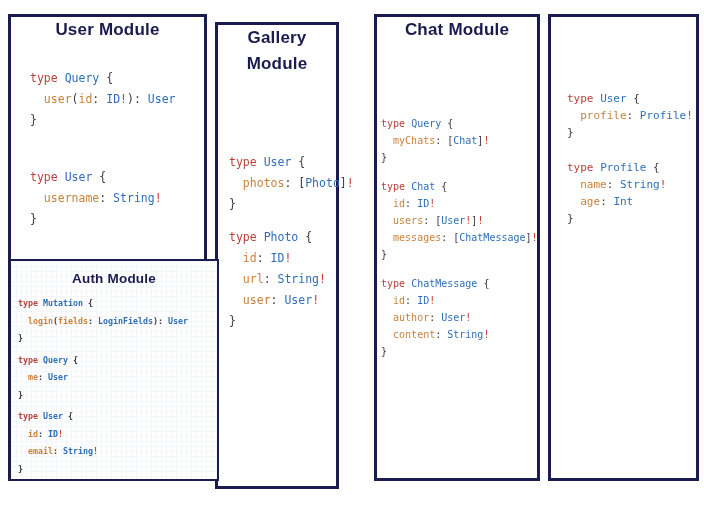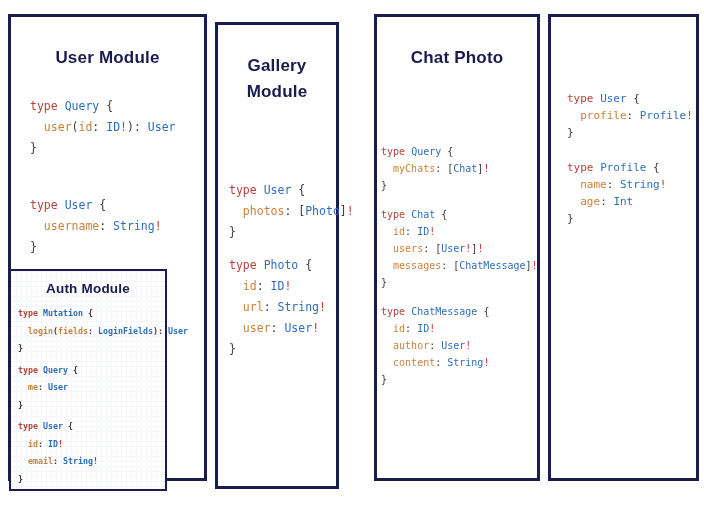--- a/index.html
+++ b/index.html
@@ -10,39 +10,39 @@
   .panel {
     position: absolute; top: 14px; height: 467px;
     background: #ffffff; border: 3px solid var(--navy, #1b1b4e);
   }
   .p-user    { left: 8px;   width: 199px; }
   .p-gallery { left: 215px; width: 124px; margin-top: 8px; }
   .p-chat    { left: 374px; width: 166px; overflow: hidden; }
   .p-profile { left: 548px; width: 151px; }
 
   .panel-title {
-    padding-top: 28px; line-height: 26px; text-align: center;
+    padding-top: 0; line-height: 26px; text-align: center;
     color: var(--navy, #1b1b4e); font-size: 17px; font-weight: bold;
     letter-spacing: 0.2px;
   }
 
   .code { font-family: "DejaVu Sans Mono", monospace; white-space: pre; }
   .cline { display: block; }
 
   .p-user    > .code { margin: 25px 0 0 19px; font-size: 11.5px; line-height: 21px; }
   .p-user    > .code .cblock { margin-bottom: 36px; }
   .p-gallery > .code { margin: 75px 0 0 11px; font-size: 11.5px; line-height: 21px; }
   .p-gallery > .code .cblock { margin-bottom: 12px; }
   .p-chat    > .code { margin: 72px 0 0 4px;  font-size: 10px;   line-height: 17px; }
   .p-chat    > .code .cblock { margin-bottom: 12px; }
   .p-profile > .code { margin: 73px 0 0 16px; font-size: 11px;   line-height: 17px; }
   .p-profile > .code .cblock { margin-bottom: 18px; }
 
   .auth {
-    position: absolute; left: -2px; top: 252px; width: 158px; height: 222px;
+    position: absolute; left: -2px; top: 242px; width: 210px; height: 222px;
     background: #ffffff; border: 2px solid var(--navy, #1b1b4e); z-index: 2;
     background-image:
       linear-gradient(#f5f6f9 1px, transparent 1px),
       linear-gradient(90deg, #f5f6f9 1px, transparent 1px);
     background-size: 5px 5px;
   }
   .auth .panel-title { padding-top: 8px; line-height: 20px; font-size: 13.5px; }
   .auth .code { margin: 6px 0 0 7px; font-size: 8.3px; line-height: 17.5px; }
   .auth .code .cblock { margin-bottom: 4px; font-weight: bold; }
 
@@ -66,21 +66,21 @@
       <div class="code"><div class="cblock"><span class="cline"><span class="tk-kw">type</span><span class="tk-pl"> </span><span class="tk-ty">Mutation</span><span class="tk-pl"> {</span></span><span class="cline"><span class="tk-pl">  </span><span class="tk-fd">login</span><span class="tk-pl">(</span><span class="tk-fd">fields</span><span class="tk-pl">: </span><span class="tk-ty">LoginFields</span><span class="tk-pl">): </span><span class="tk-ty">User</span></span><span class="cline"><span class="tk-pl">}</span></span></div><div class="cblock"><span class="cline"><span class="tk-kw">type</span><span class="tk-pl"> </span><span class="tk-ty">Query</span><span class="tk-pl"> {</span></span><span class="cline"><span class="tk-pl">  </span><span class="tk-fd">me</span><span class="tk-pl">: </span><span class="tk-ty">User</span></span><span class="cline"><span class="tk-pl">}</span></span></div><div class="cblock"><span class="cline"><span class="tk-kw">type</span><span class="tk-pl"> </span><span class="tk-ty">User</span><span class="tk-pl"> {</span></span><span class="cline"><span class="tk-pl">  </span><span class="tk-fd">id</span><span class="tk-pl">: </span><span class="tk-ty">ID</span><span class="tk-bg">!</span></span><span class="cline"><span class="tk-pl">  </span><span class="tk-fd">email</span><span class="tk-pl">: </span><span class="tk-ty">String</span><span class="tk-bg">!</span></span><span class="cline"><span class="tk-pl">}</span></span></div></div>
     </section>
   </section>
 
   <section class="panel p-gallery">
     <h2 class="panel-title">Gallery Module</h2>
     <div class="code"><div class="cblock"><span class="cline"><span class="tk-kw">type</span><span class="tk-pl"> </span><span class="tk-ty">User</span><span class="tk-pl"> {</span></span><span class="cline"><span class="tk-pl">  </span><span class="tk-fd">photos</span><span class="tk-pl">: [</span><span class="tk-ty">Photo</span><span class="tk-pl">]</span><span class="tk-bg">!</span></span><span class="cline"><span class="tk-pl">}</span></span></div><div class="cblock"><span class="cline"><span class="tk-kw">type</span><span class="tk-pl"> </span><span class="tk-ty">Photo</span><span class="tk-pl"> {</span></span><span class="cline"><span class="tk-pl">  </span><span class="tk-fd">id</span><span class="tk-pl">: </span><span class="tk-ty">ID</span><span class="tk-bg">!</span></span><span class="cline"><span class="tk-pl">  </span><span class="tk-fd">url</span><span class="tk-pl">: </span><span class="tk-ty">String</span><span class="tk-bg">!</span></span><span class="cline"><span class="tk-pl">  </span><span class="tk-fd">user</span><span class="tk-pl">: </span><span class="tk-ty">User</span><span class="tk-bg">!</span></span><span class="cline"><span class="tk-pl">}</span></span></div></div>
   </section>
 
   <section class="panel p-chat">
-    <h2 class="panel-title">Chat Photo</h2>
+    <h2 class="panel-title">Chat Module</h2>
     <div class="code"><div class="cblock"><span class="cline"><span class="tk-kw">type</span><span class="tk-pl"> </span><span class="tk-ty">Query</span><span class="tk-pl"> {</span></span><span class="cline"><span class="tk-pl">  </span><span class="tk-fd">myChats</span><span class="tk-pl">: [</span><span class="tk-ty">Chat</span><span class="tk-pl">]</span><span class="tk-bg">!</span></span><span class="cline"><span class="tk-pl">}</span></span></div><div class="cblock"><span class="cline"><span class="tk-kw">type</span><span class="tk-pl"> </span><span class="tk-ty">Chat</span><span class="tk-pl"> {</span></span><span class="cline"><span class="tk-pl">  </span><span class="tk-fd">id</span><span class="tk-pl">: </span><span class="tk-ty">ID</span><span class="tk-bg">!</span></span><span class="cline"><span class="tk-pl">  </span><span class="tk-fd">users</span><span class="tk-pl">: [</span><span class="tk-ty">User</span><span class="tk-bg">!</span><span class="tk-pl">]</span><span class="tk-bg">!</span></span><span class="cline"><span class="tk-pl">  </span><span class="tk-fd">messages</span><span class="tk-pl">: [</span><span class="tk-ty">ChatMessage</span><span class="tk-pl">]</span><span class="tk-bg">!</span></span><span class="cline"><span class="tk-pl">}</span></span></div><div class="cblock"><span class="cline"><span class="tk-kw">type</span><span class="tk-pl"> </span><span class="tk-ty">ChatMessage</span><span class="tk-pl"> {</span></span><span class="cline"><span class="tk-pl">  </span><span class="tk-fd">id</span><span class="tk-pl">: </span><span class="tk-ty">ID</span><span class="tk-bg">!</span></span><span class="cline"><span class="tk-pl">  </span><span class="tk-fd">author</span><span class="tk-pl">: </span><span class="tk-ty">User</span><span class="tk-bg">!</span></span><span class="cline"><span class="tk-pl">  </span><span class="tk-fd">content</span><span class="tk-pl">: </span><span class="tk-ty">String</span><span class="tk-bg">!</span></span><span class="cline"><span class="tk-pl">}</span></span></div></div>
   </section>
 
   <section class="panel p-profile">
     <div class="code"><div class="cblock"><span class="cline"><span class="tk-kw">type</span><span class="tk-pl"> </span><span class="tk-ty">User</span><span class="tk-pl"> {</span></span><span class="cline"><span class="tk-pl">  </span><span class="tk-fd">profile</span><span class="tk-pl">: </span><span class="tk-ty">Profile</span><span class="tk-bg">!</span></span><span class="cline"><span class="tk-pl">}</span></span></div><div class="cblock"><span class="cline"><span class="tk-kw">type</span><span class="tk-pl"> </span><span class="tk-ty">Profile</span><span class="tk-pl"> {</span></span><span class="cline"><span class="tk-pl">  </span><span class="tk-fd">name</span><span class="tk-pl">: </span><span class="tk-ty">String</span><span class="tk-bg">!</span></span><span class="cline"><span class="tk-pl">  </span><span class="tk-fd">age</span><span class="tk-pl">: </span><span class="tk-ty">Int</span></span><span class="cline"><span class="tk-pl">}</span></span></div></div>
   </section>
 
 </div>
 
 </body></html>

